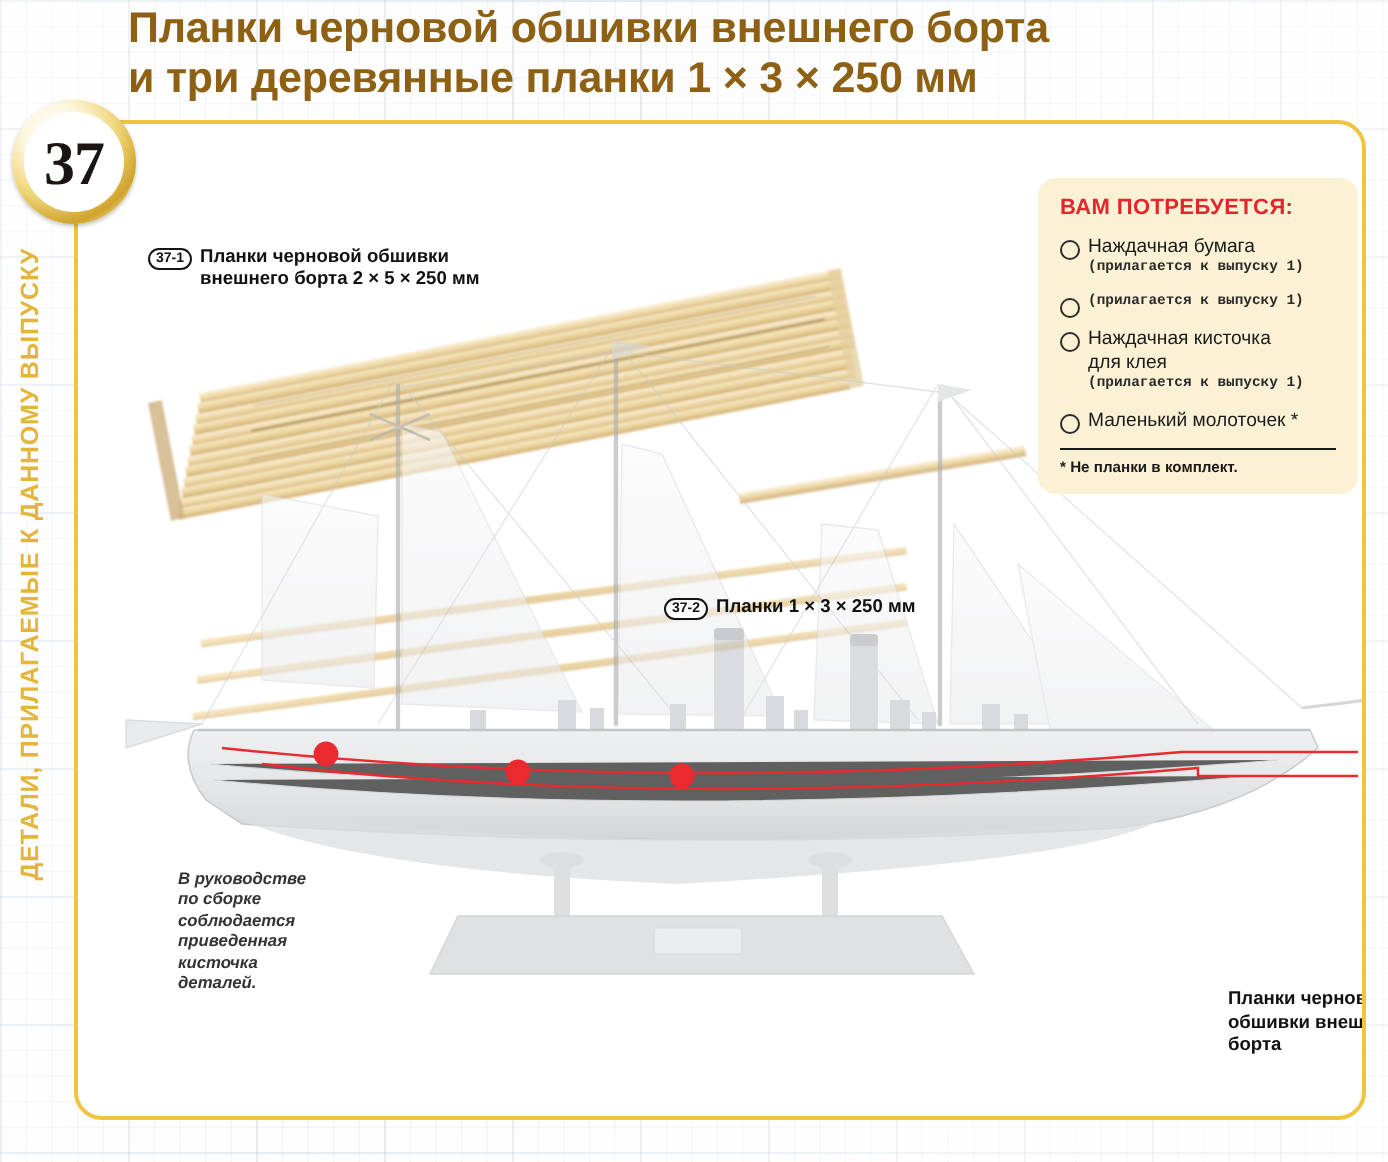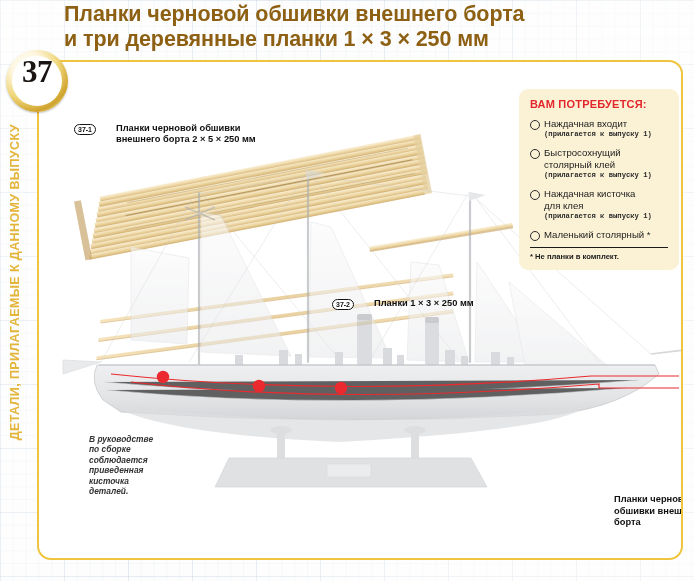--- a/index.html
+++ b/index.html
@@ -39,21 +39,21 @@
   #badge{
     position:absolute;left:6px;top:50px;width:62px;height:62px;
     border-radius:50%;
     background:radial-gradient(circle at 34% 28%, #ffffff 0%, #fdf6df 26%, #f0d67a 52%, #cfa32c 74%, #f6e7a8 88%, #b8891d 100%);
     box-shadow:0 1px 2px rgba(0,0,0,.25);
     z-index:9;
   }
   #badge-inner{
     position:absolute;left:6px;top:6px;right:6px;bottom:6px;
     border-radius:50%;background:#ffffff;
-    display:flex;align-items:flex-start;justify-content:center;
+    display:flex;align-items:center;justify-content:center;
   }
   #badge-num{
     font-family:"Liberation Serif", serif;
     font-size:31px;font-weight:bold;color:#1a1512;
     line-height:1;letter-spacing:-.5px;
     text-shadow:0 1px 0 rgba(255,255,255,.8);
   }
 
   
   #sidebar{
@@ -116,21 +116,20 @@
   .part-num{
     display:inline-block;flex:none;
     border:1px solid #141414;border-radius:7px;
     font-size:7px;font-weight:bold;color:#111;
     padding:1px 3px 0 3px;line-height:8px;
     margin-top:1px;background:#fff;
   }
   .part-text{
     color:#111;font-size:9.3px;line-height:11.2px;font-weight:bold;
     white-space:pre-line;
-    margin-left:16px;
   }
 
   
   #note{
     position:absolute;left:50px;top:372px;width:80px;
     color:#333;font-size:8.4px;line-height:10.4px;
     font-style:italic;font-weight:bold;white-space:pre-line;
   }
 
   
@@ -339,41 +338,39 @@
   <div class="part-label" style="left:293px;top:236px;">
     <span class="part-num">37-2</span>
     <span class="part-text">Планки 1 × 3 × 250 мм</span>
   </div>
 
   <div id="req-box">
     <div id="req-title">ВАМ ПОТРЕБУЕТСЯ:</div>
 
     <div class="req-item">
       <span class="req-bullet"></span>
-      <div class="req-label">Наждачная входит</div>
+      <div class="req-label">Наждачная бумага</div>
       <div class="req-sub">(прилагается к выпуску 1)</div>
     </div>
 
     <div class="req-item">
       <span class="req-bullet"></span>
-      <div class="req-label" style="white-space:pre-line">Быстросохнущий
-столярный клей</div>
       <div class="req-sub">(прилагается к выпуску 1)</div>
     </div>
 
     <div class="req-item">
       <span class="req-bullet"></span>
       <div class="req-label" style="white-space:pre-line">Наждачная кисточка
 для клея</div>
       <div class="req-sub">(прилагается к выпуску 1)</div>
     </div>
 
     <div class="req-item" style="margin-bottom:2px;">
       <span class="req-bullet"></span>
-      <div class="req-label">Маленький столярный *</div>
+      <div class="req-label">Маленький молоточек *</div>
     </div>
 
     <div id="req-rule"></div>
     <div id="req-foot">* Не планки в комплект.</div>
   </div>
 
   <div id="note">В руководстве
 по сборке
 соблюдается
 приведенная

